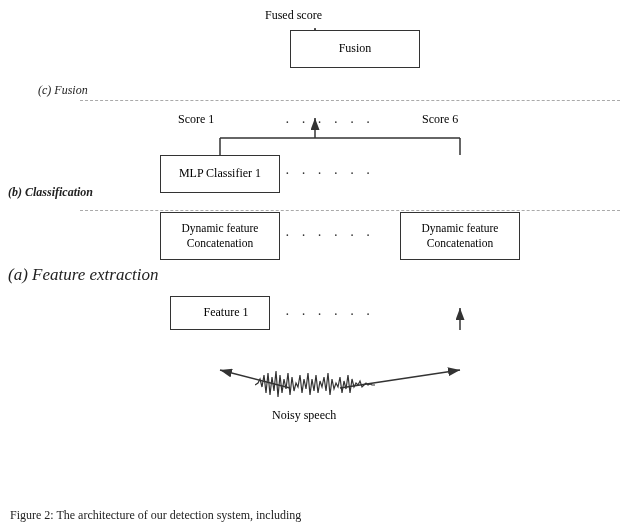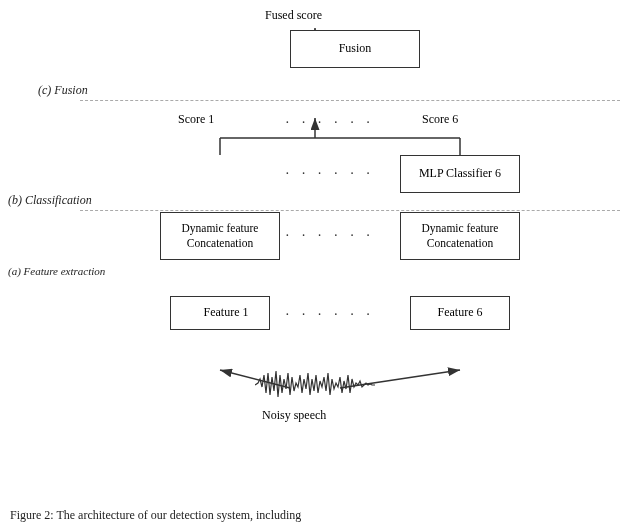--- a/index.html
+++ b/index.html
@@ -123,52 +123,51 @@
 
   <div class="divider" style="top:100px;"></div>
   <div class="section-label" style="top:83px;margin-left:30px;">(c) Fusion</div>
 
   <div style="position:absolute; top:112px; left:178px; font-size:12px;">Score 1</div>
 
   <div style="position:absolute; top:112px; left:422px; font-size:12px;text-align:right;">Score 6</div>
 
   <div class="dots" style="top:115px; left:285px; font-size:14px; letter-spacing:4px;">· · · · · ·</div>
 
+  <div class="box" style="width:120px; height:38px; left:160px; top:155px;">MLP Classifier 1</div>
 
-  <div class="box" style="width:120px; height:38px; left:400px; top:155px;">MLP Classifier 6</div>
 
   <div class="dots" style="top:166px; left:285px; font-size:14px; letter-spacing:4px;">· · · · · ·</div>
 
   <div class="divider" style="top:210px;"></div>
-  <div class="section-label" style="top:193px;">(b) Classification</div>
+  <div class="section-label" style="top:185px;font-weight:bold;">(b) Classification</div>
 
-  <div class="section-label" style="top:265px; font-size:11px;">(a) Feature extraction</div>
+  <div class="section-label" style="top:265px; font-size:17px;">(a) Feature extraction</div>
 
   <div class="box" style="width:120px; height:48px; left:160px; top:212px;">
     <span style="white-space:pre-line; text-align:center; font-size:11.5px;">Dynamic feature
 Concatenation</span>
   </div>
 
   <div class="box" style="width:120px; height:48px; left:400px; top:212px;">
     <span style="white-space:pre-line; text-align:center; font-size:11.5px;">Dynamic feature
 Concatenation</span>
   </div>
 
   <div class="dots" style="top:228px; left:285px; font-size:14px; letter-spacing:4px;">· · · · · ·</div>
 
   <div class="box" style="width:100px; height:34px; left:170px; top:296px;padding-left:12px;">Feature 1</div>
 
-  <div class="box" style="width:100px; height:34px; left:410px; top:296px;">Feature 6</div>
 
   <div class="dots" style="top:307px; left:285px; font-size:14px; letter-spacing:4px;">· · · · · ·</div>
 
   <div class="waveform" style="left:255px; top:365px;">
     <svg width="120" height="40" viewBox="0 0 120 40">
 
       <polyline fill="none" stroke="#333" stroke-width="1.2" points="0,20 3,18 5,14 7,22 9,10 11,28 13,8 15,30 17,12 19,26 21,6 23,32 25,10 27,28 29,14 31,24 33,8 35,30 37,12 39,26 41,18 43,22 45,10 47,28 49,14 51,24 53,8 55,30 57,14 59,26 61,10 63,28 65,16 67,22 69,12 71,26 73,8 75,30 77,14 79,24 81,18 83,22 85,12 87,28 89,16 91,24 93,10 95,28 97,14 99,22 101,18 103,20 105,16 107,22 109,20 111,18 113,20 115,19 117,20 120,20"></polyline>
     </svg>
   </div>
 
-  <div style="position:absolute; top:408px; left:262px; font-size:12px;">Noisy speech</div>
+  <div style="position:absolute; top:408px; left:272px; font-size:12px;">Noisy speech</div>
 
 </div>
 
 <div class="caption">Figure 2: The architecture of our detection system, including</div>
 
 </body></html>

